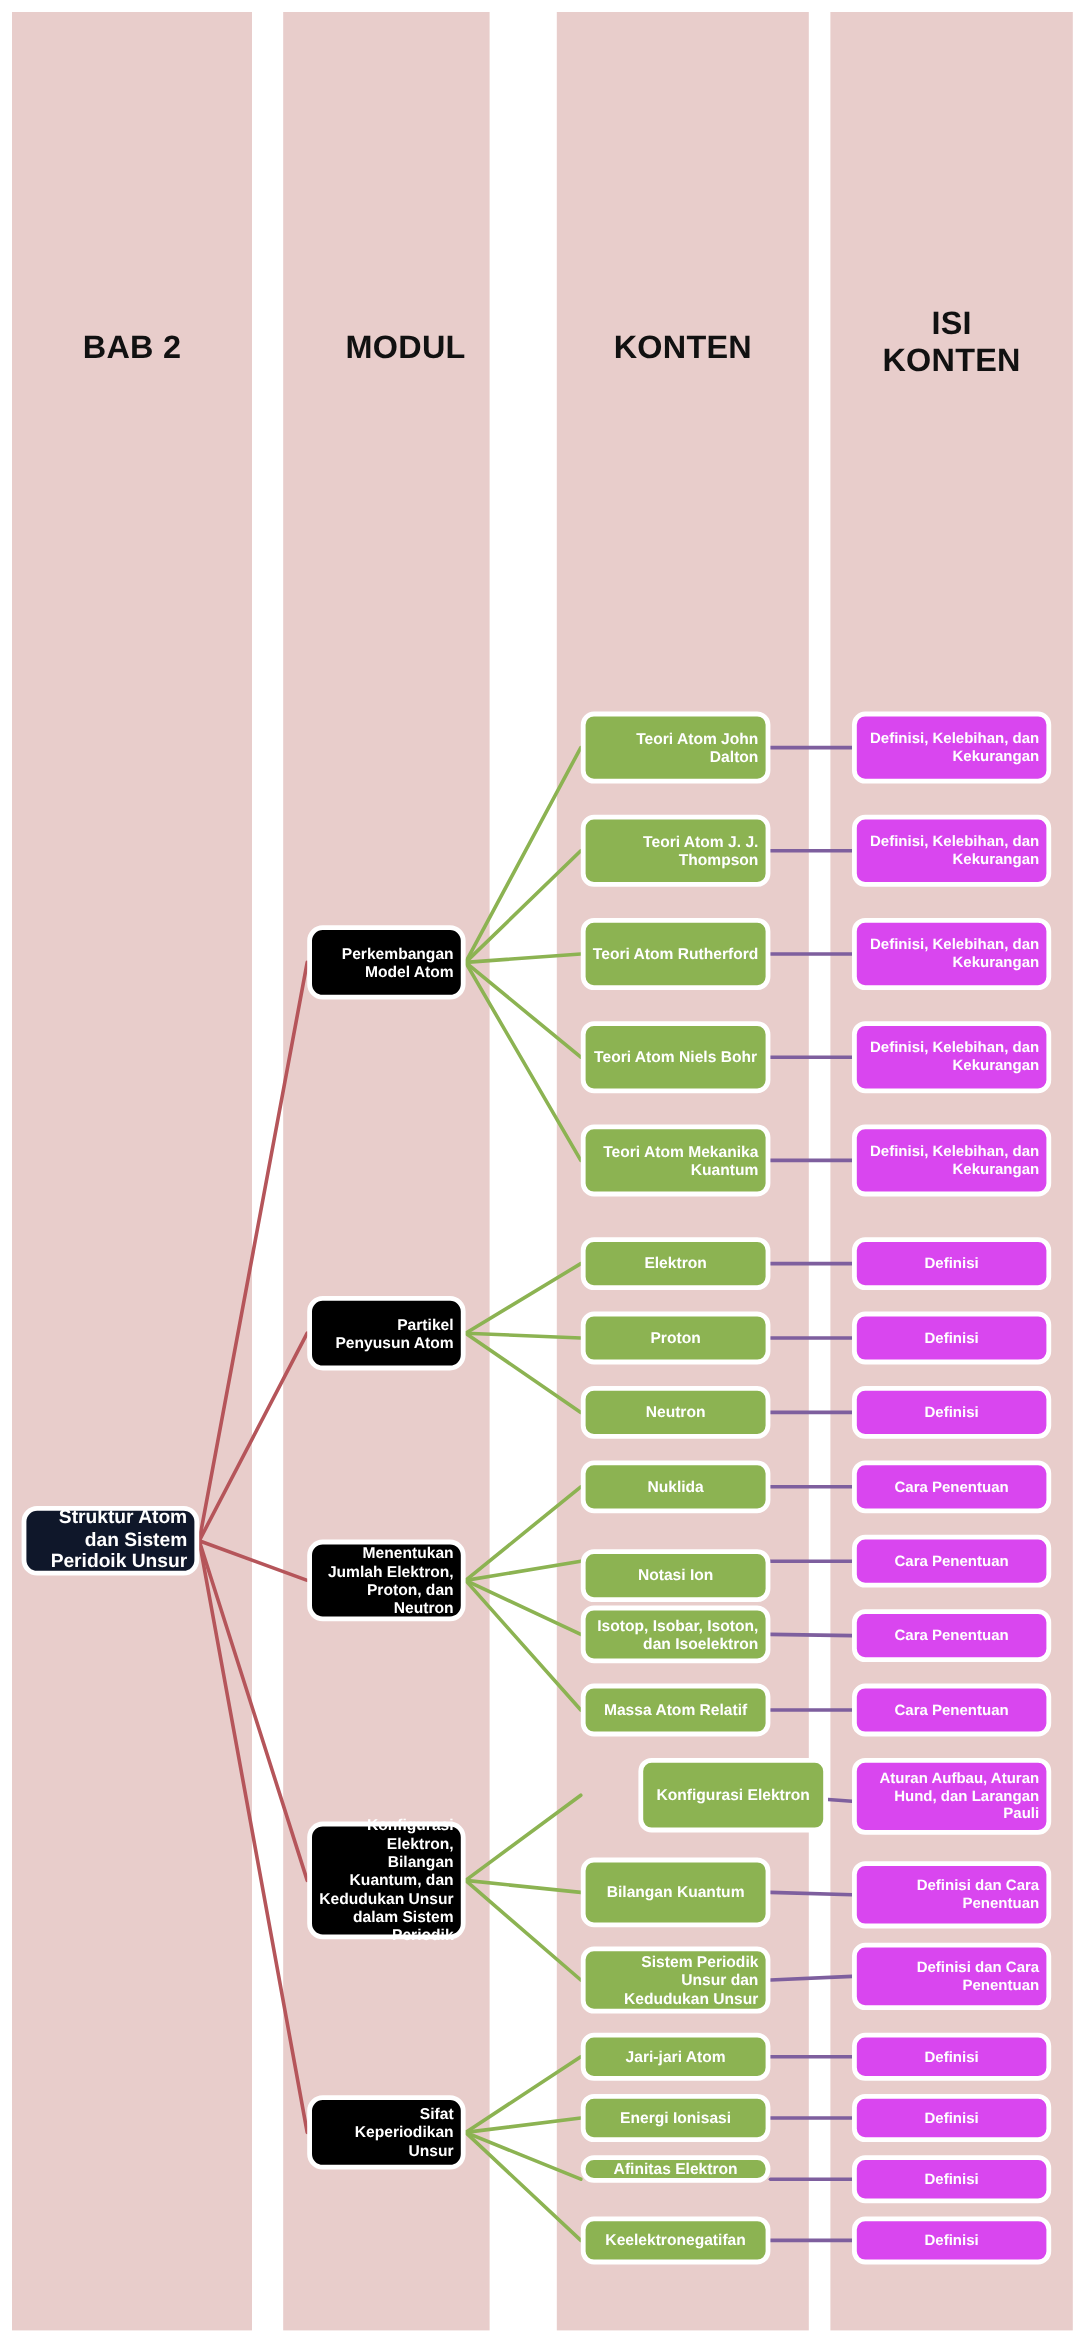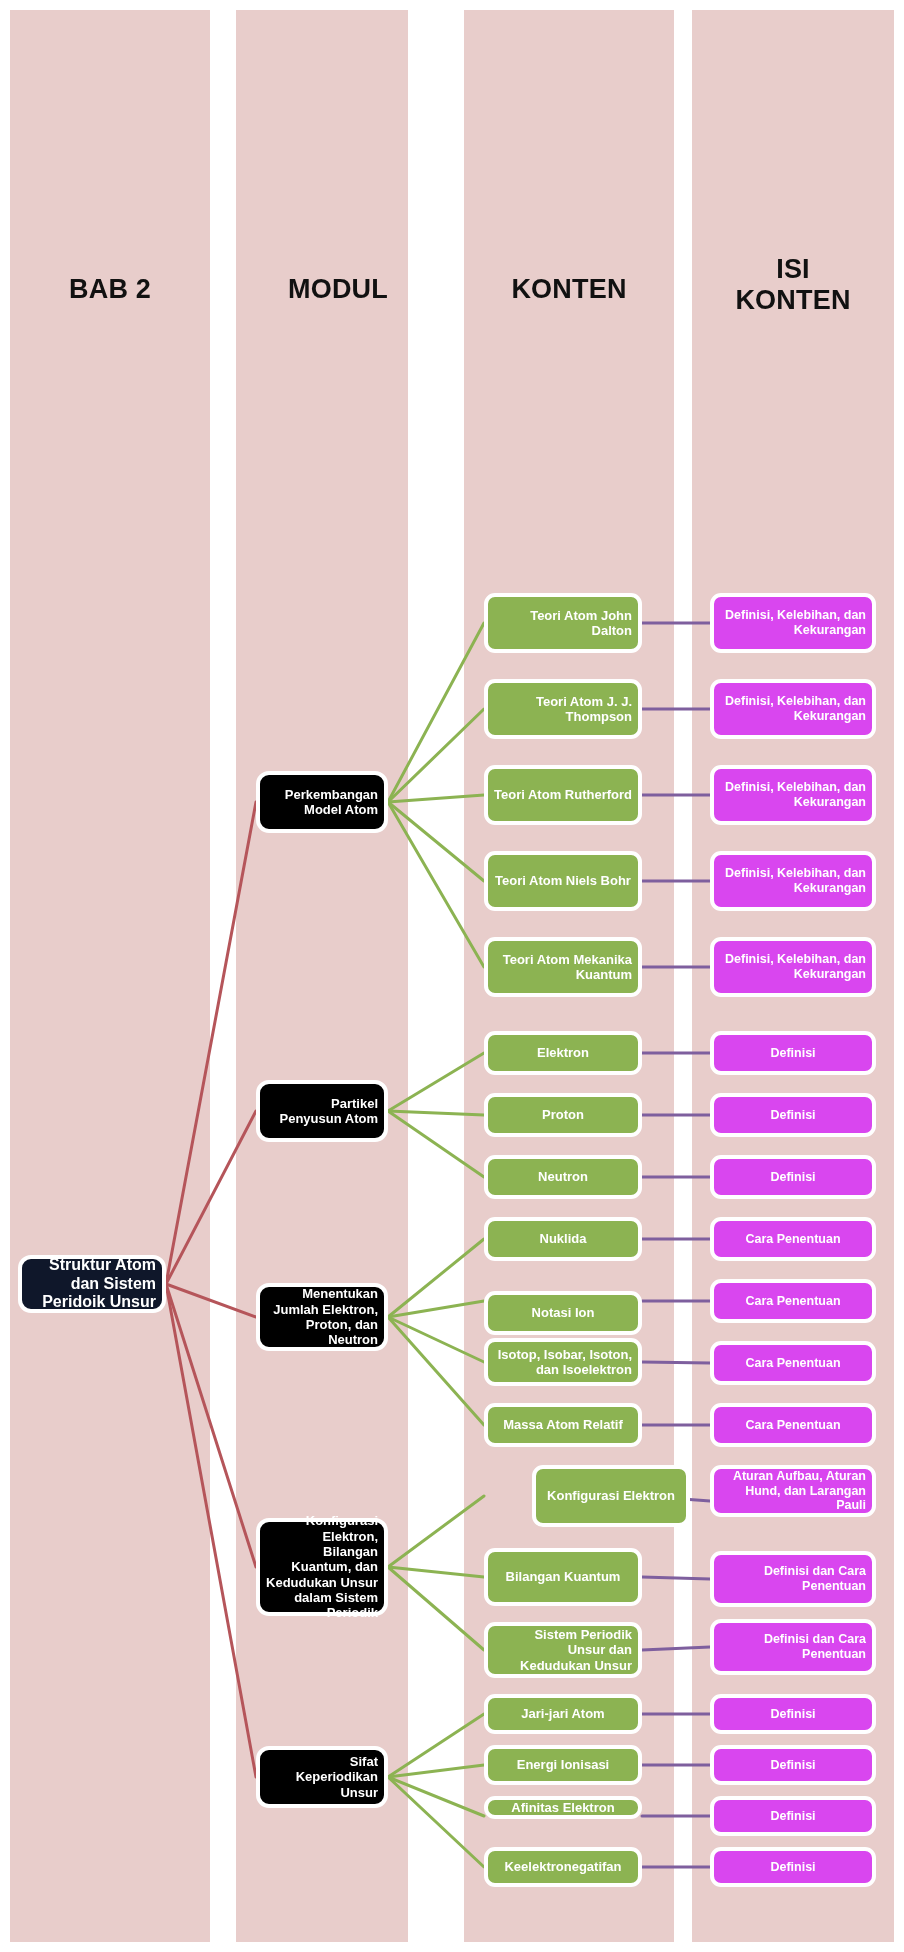--- a/index.html
+++ b/index.html
@@ -124,21 +124,21 @@
       <div class="node content" style="left: 484px; top: 1217px; width: 158px; height: 44px;">Nuklida</div>
       <div class="node detail" style="left: 710px; top: 1217px; width: 166px; height: 44px;">Cara Penentuan</div>
       <div class="node content" style="left: 484px; top: 1279px; width: 158px; height: 44px; margin-top: 12px;">Notasi Ion</div>
       <div class="node detail" style="left: 710px; top: 1279px; width: 166px; height: 44px;">Cara Penentuan</div>
       <div class="node content" style="left: 484px; top: 1338px; width: 158px; height: 48px;">Isotop, Isobar, Isoton, dan Isoelektron</div>
       <div class="node detail" style="left: 710px; top: 1341px; width: 166px; height: 44px;">Cara Penentuan</div>
       <div class="node content" style="left: 484px; top: 1403px; width: 158px; height: 44px;">Massa Atom Relatif</div>
       <div class="node detail" style="left: 710px; top: 1403px; width: 166px; height: 44px;">Cara Penentuan</div>
       <div class="node module" style="left: 256px; top: 1283px; width: 132px; height: 68px;">Menentukan Jumlah Elektron, Proton, dan Neutron</div>
       <div class="node content" style="left: 484px; top: 1465px; width: 158px; height: 62px; margin-left: 48px;">Konfigurasi Elektron</div>
-      <div class="node detail" style="left: 710px; top: 1465px; width: 166px; height: 52px;">Aturan Aufbau, Aturan Hund, dan Larangan Pauli</div>
+      <div class="node detail" style="left: 710px; top: 1465px; width: 166px; height: 64px;">Aturan Aufbau, Aturan Hund, dan Larangan Pauli</div>
       <div class="node content" style="left: 484px; top: 1548px; width: 158px; height: 58px;">Bilangan Kuantum</div>
       <div class="node detail" style="left: 710px; top: 1551px; width: 166px; height: 56px;">Definisi dan Cara Penentuan</div>
       <div class="node content" style="left: 484px; top: 1622px; width: 158px; height: 56px;">Sistem Periodik Unsur dan Kedudukan Unsur</div>
       <div class="node detail" style="left: 710px; top: 1619px; width: 166px; height: 56px;">Definisi dan Cara Penentuan</div>
       <div class="node module" style="left: 256px; top: 1518px; width: 132px; height: 98px;">Konfigurasi Elektron, Bilangan Kuantum, dan Kedudukan Unsur dalam Sistem Periodik</div>
       <div class="node content" style="left: 484px; top: 1694px; width: 158px; height: 40px;">Jari-jari Atom</div>
       <div class="node detail" style="left: 710px; top: 1694px; width: 166px; height: 40px;">Definisi</div>
       <div class="node content" style="left: 484px; top: 1745px; width: 158px; height: 40px;">Energi Ionisasi</div>
       <div class="node detail" style="left: 710px; top: 1745px; width: 166px; height: 40px;">Definisi</div>
       <div class="node content" style="left: 484px; top: 1796px; width: 158px; height: 23px;">Afinitas Elektron</div>

